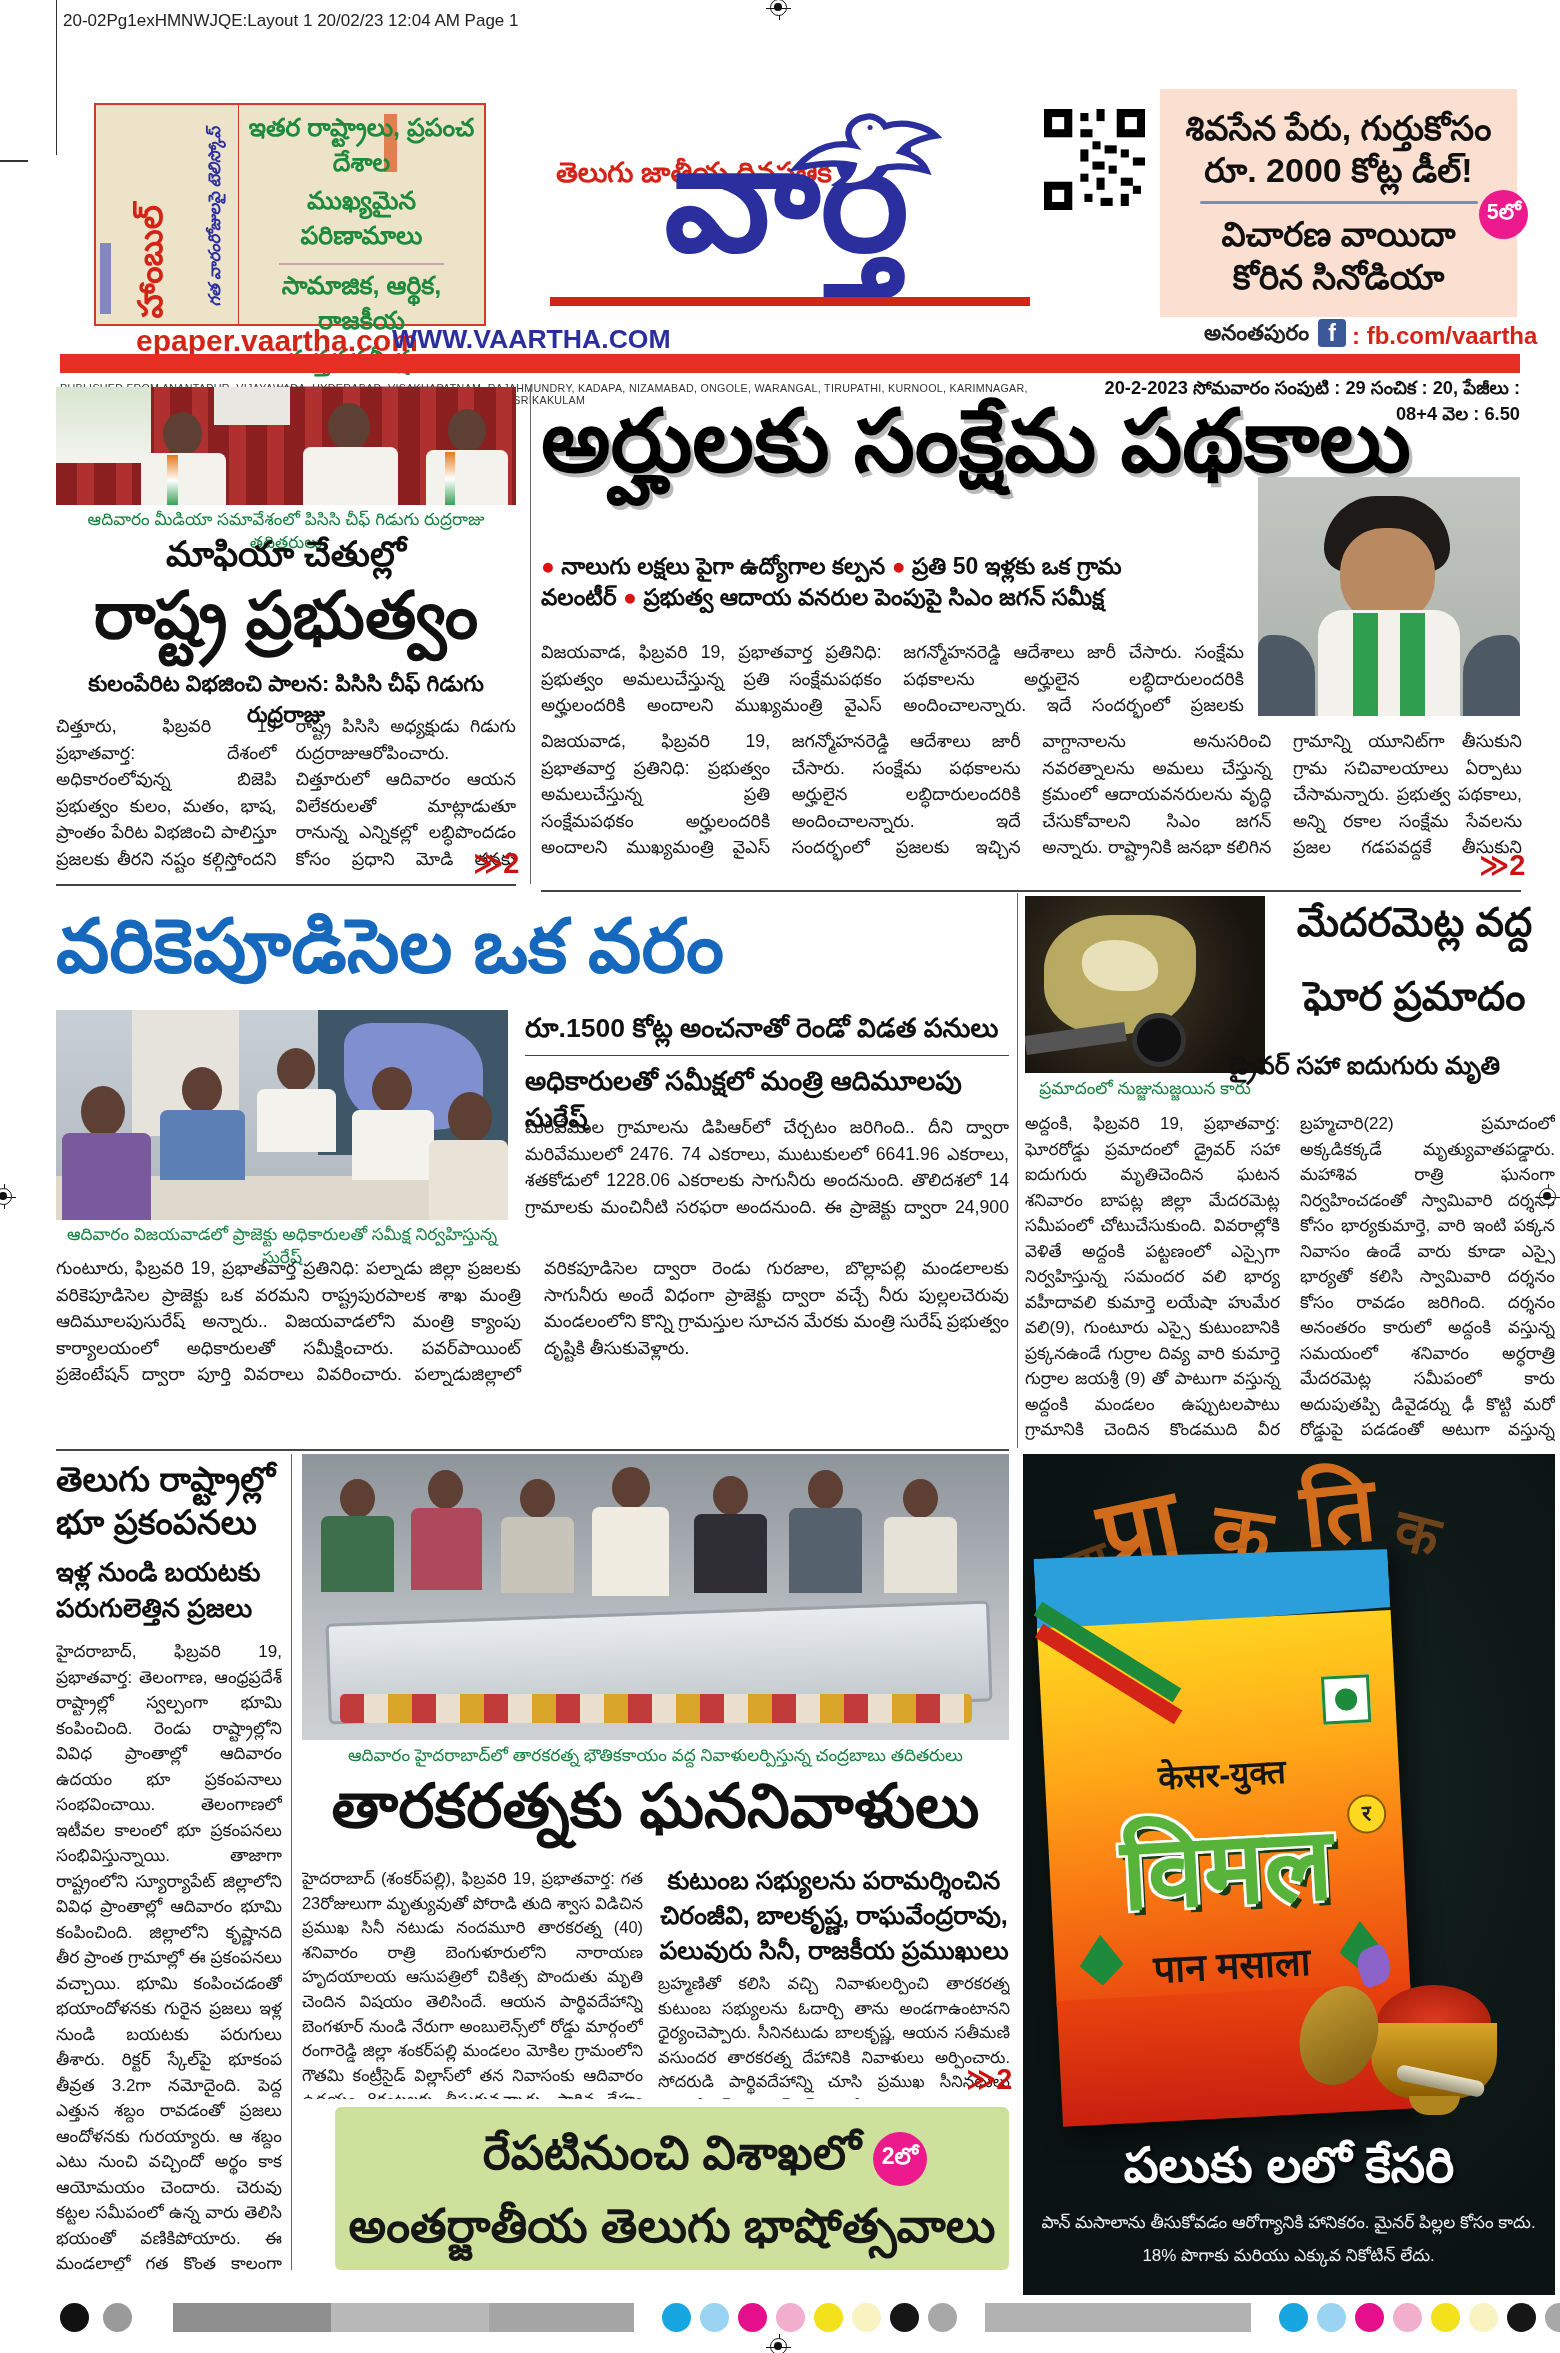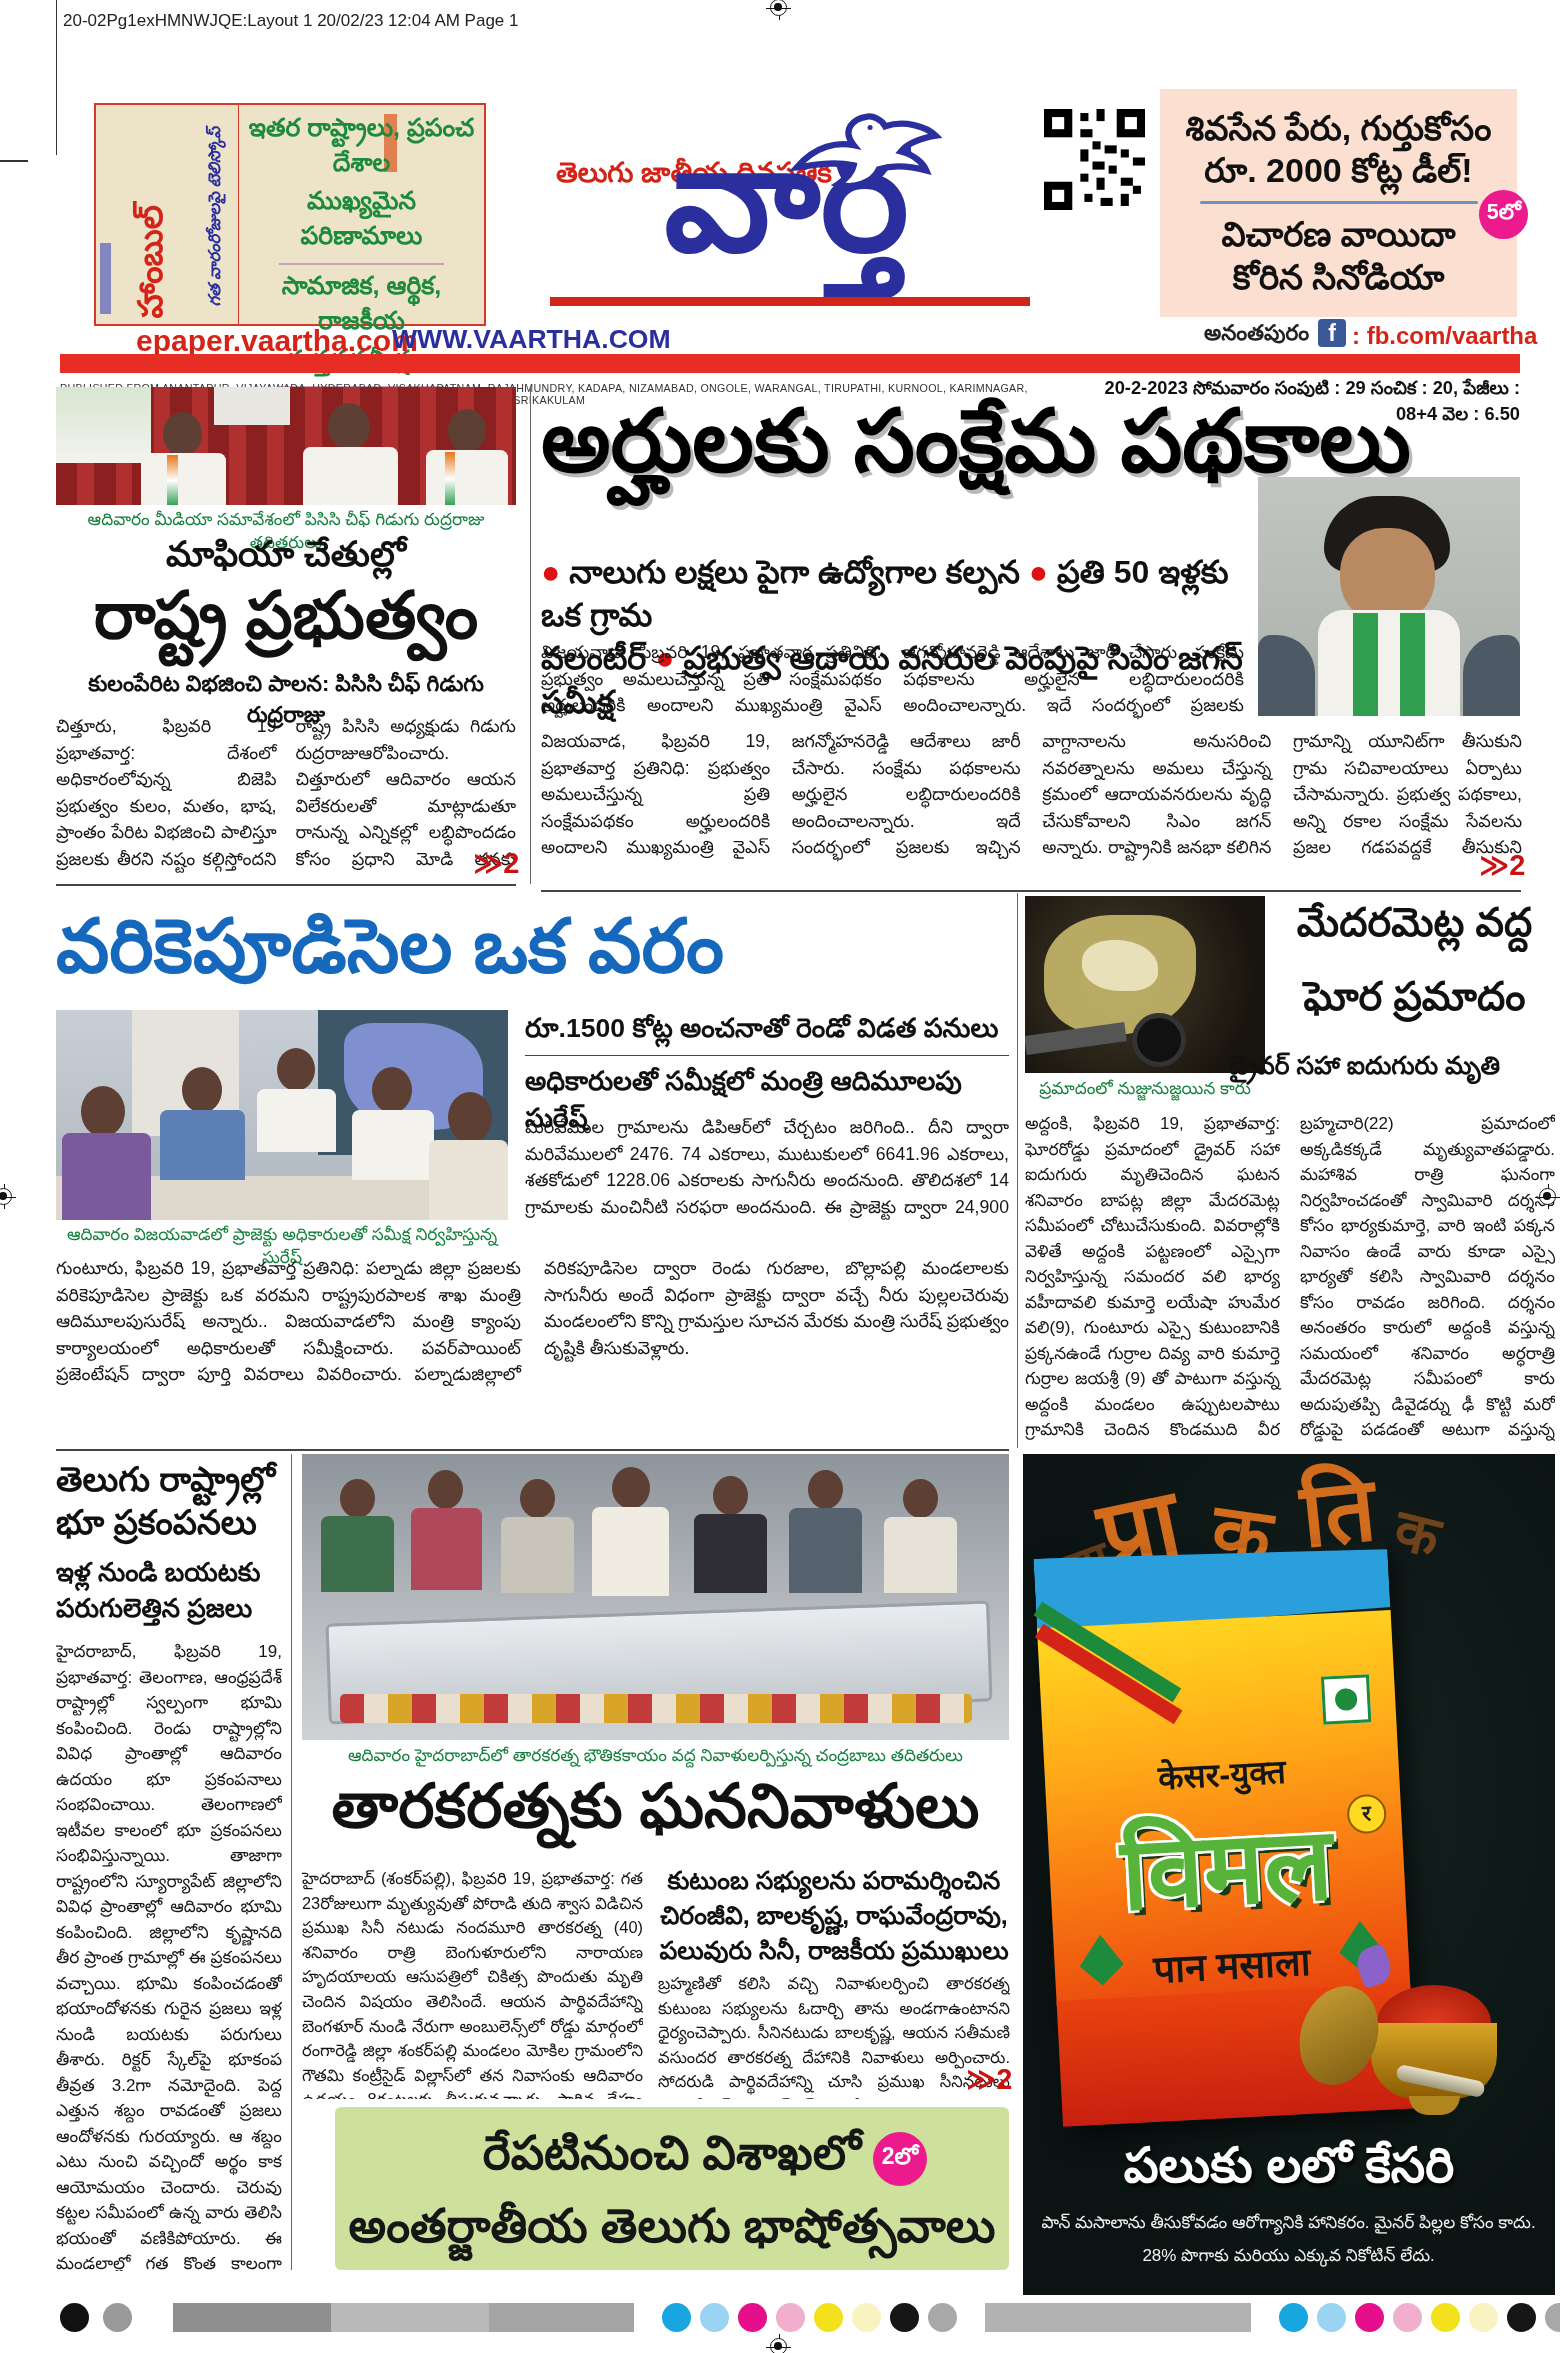--- a/index.html
+++ b/index.html
@@ -122,21 +122,21 @@
   </div>
   <div class="abs bold" style="left:1204px;top:321px;font-size:21.5px;color:#222;">అనంతపురం</div>
   <div class="abs" style="left:1318px;top:319px;width:28px;height:28px;background:#3b5998;border-radius:3.8px;color:#fff;font-weight:900;font-size:23px;text-align:center;line-height:28px;">f</div>
   <div class="abs bold" style="left:1352px;top:322px;font-size:24px;color:#d42418;">: fb.com/vaartha</div>
 
   <div class="abs" style="left:60px;top:354px;width:1460px;height:19px;background:#e62e24;"></div>
   <div class="abs" style="left:60px;top:382px;width:974px;font-size:10.7px;color:#333;letter-spacing:0.3px;">PUBLISHED FROM ANANTAPUR, VIJAYAWADA, HYDERABAD, VISAKHAPATNAM, RAJAHMUNDRY, KADAPA, NIZAMABAD, ONGOLE, WARANGAL, TIRUPATHI, KURNOOL, KARIMNAGAR, MAHABUBNAGAR, KHAMMAM, NELLORE, NALGONDA, GUNTUR, TADEPALLIGUDEM, SRIKAKULAM</div>
   <div class="abs bold" style="left:1062px;top:377px;width:458px;font-size:18.3px;color:#111;text-align:right;">20-2-2023 సోమవారం సంపుటి : 29 సంచిక : 20,  పేజీలు : 08+4 వెల : 6.50</div>
 
   <div class="abs" style="left:541px;top:391px;width:1018px;font-size:87px;font-weight:900;white-space:nowrap;color:#000;text-shadow:3.2px 3.8px 0 #b8b8b8;">అర్హులకు సంక్షేమ పథకాలు</div>
-  <div class="abs" style="left:541px;top:551px;width:702px;font-size:32px;font-weight:bold;line-height:1.35;">
+  <div class="abs" style="left:541px;top:551px;width:702px;font-size:23px;font-weight:bold;line-height:1.35;">
     <span style="color:#dd1111;">●</span> <span>నాలుగు లక్షలు పైగా ఉద్యోగాల కల్పన</span>
     <span style="color:#dd1111;">●</span> <span>ప్రతి 50 ఇళ్లకు ఒక గ్రామ</span><br>
     <span>వలంటీర్</span>
     <span style="color:#dd1111;">●</span> <span>ప్రభుత్వ ఆదాయ వనరుల పెంపుపై సిఎం జగన్ సమీక్ష</span>
   </div>
 
   <div class="ph abs" style="left:1258px;top:477px;width:262px;height:239px;background:linear-gradient(#c2c6c2,#aab0aa);">
     <div class="abs" style="left:66px;top:19px;width:126px;height:76px;background:#1d1a18;border-radius:57px 57px 25px 25px;"></div>
     <div class="abs" style="left:82px;top:51px;width:95px;height:95px;background:#b98a62;border-radius:46%;"></div>
     <div class="abs" style="left:60px;top:133px;width:142px;height:107px;background:#f2f1ec;border-radius:25px 25px 0 0;"></div>
@@ -281,21 +281,21 @@
     <div class="abs" style="left:316px;top:493px;width:190px;height:177px;">
       <div class="abs" style="left:38px;top:38px;width:114px;height:76px;background:radial-gradient(#e23b1f,#9e1708);border-radius:50% 50% 10% 10%;"></div>
       <div class="abs" style="left:32px;top:76px;width:126px;height:76px;background:linear-gradient(#d8a528,#8a5b00);border-radius:0 0 44px 44px;"></div>
       <div class="abs" style="left:70px;top:149px;width:51px;height:19px;background:#b08520;border-radius:0 0 25px 25px;"></div>
       <div class="abs" style="left:-38px;top:38px;width:76px;height:101px;background:linear-gradient(135deg,#caa034,#7c5a10);border-radius:50%;transform:rotate(18deg);"></div>
       <div class="abs" style="left:19px;top:0px;width:32px;height:38px;background:#8a62c8;border-radius:50% 20% 50% 20%;transform:rotate(-20deg);"></div>
       <div class="abs" style="left:57px;top:126px;width:89px;height:16.4px;background:linear-gradient(#e8e2cc,#9a9478);border-radius:7.6px;transform:rotate(12deg);"></div>
     </div>
     <div class="ctr abs" style="left:0;top:683px;width:100%;font-size:49px;font-weight:900;color:#fff;text-shadow:1.9px 2.5px 3.8px #000;">పలుకు లలో కేసరి</div>
     <div class="ctr abs" style="left:12.6px;top:759px;width:506px;font-size:17px;color:#f2f2f2;">పాన్ మసాలాను తీసుకోవడం ఆరోగ్యానికి హానికరం. మైనర్ పిల్లల కోసం కాదు.</div>
-    <div class="ctr abs" style="left:12.6px;top:792px;width:506px;font-size:17px;color:#f2f2f2;">28% పొగాకు మరియు ఎక్కువ నికోటిన్ లేదు.</div>
+    <div class="ctr abs" style="left:12.6px;top:792px;width:506px;font-size:17px;color:#f2f2f2;">18% పొగాకు మరియు ఎక్కువ నికోటిన్ లేదు.</div>
   </div>
 
   <div class="abs" style="left:60px;top:2303px;width:1460px;height:32px;white-space:nowrap;">
     <span class="dot" style="background:#111;"></span>
     <span class="dot" style="background:#9a9a9a;margin-left:11.4px;"></span>
     <span class="bar" style="width:158px;background:#8f8f8f;margin-left:38px;"></span><span class="bar" style="width:158px;background:#b9b9b9;"></span><span class="bar" style="width:145px;background:#a5a5a5;"></span>
     <span class="dot" style="background:#18a6e0;margin-left:25px;"></span>
     <span class="dot" style="background:#9ad4f2;margin-left:6.3px;"></span>
     <span class="dot" style="background:#e50f8b;margin-left:6.3px;"></span>
     <span class="dot" style="background:#f2aecd;margin-left:6.3px;"></span>

